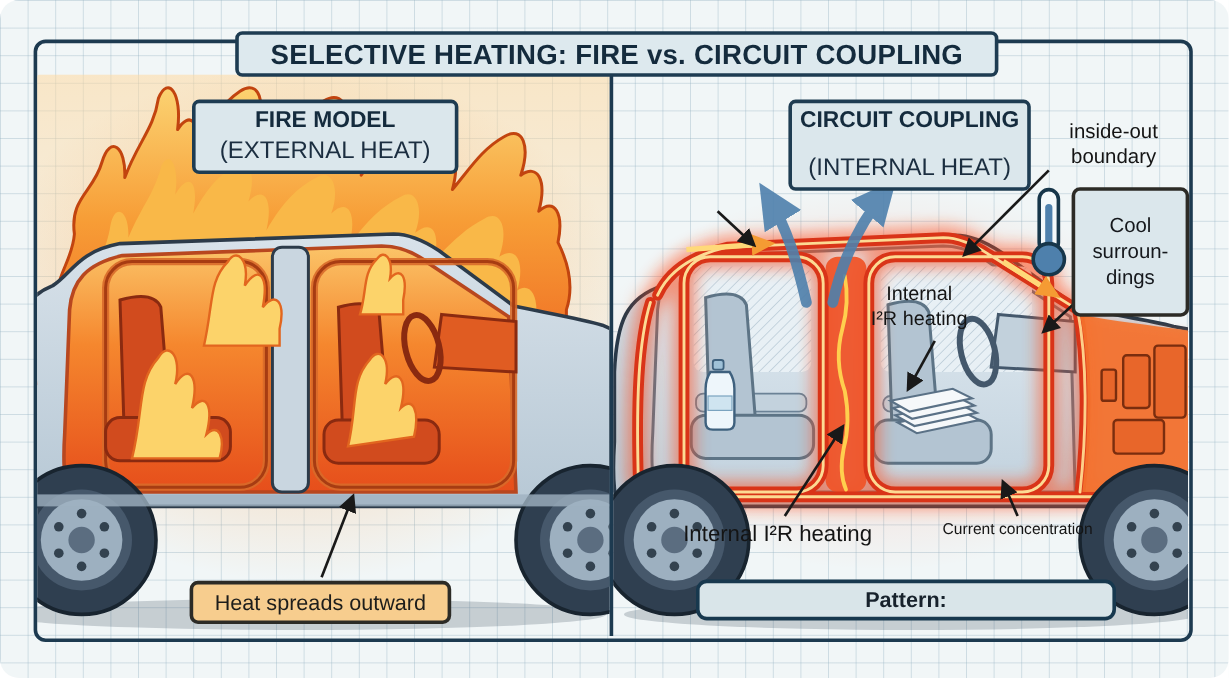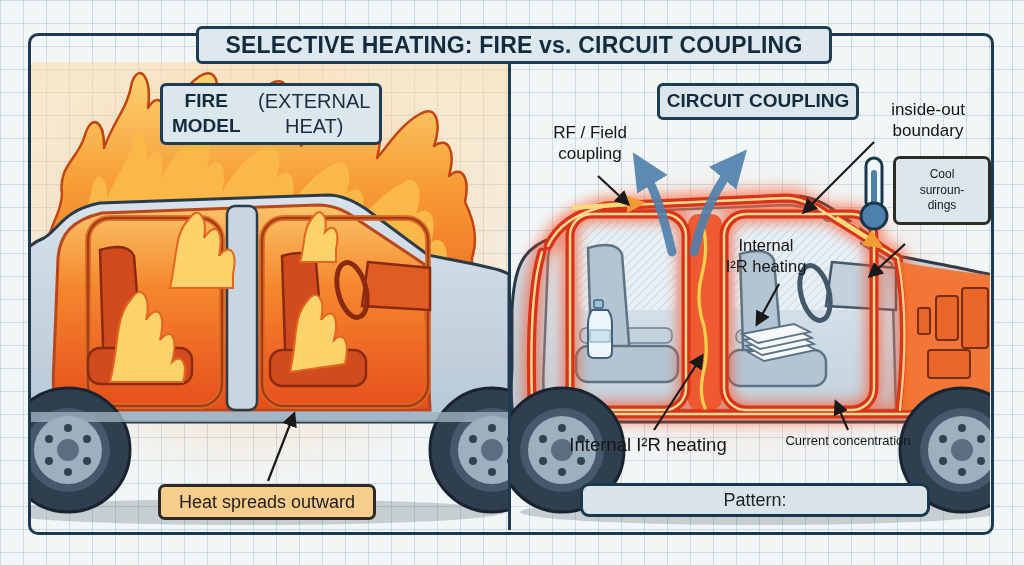--- a/index.html
+++ b/index.html
@@ -4,55 +4,56 @@
 <style>
   html,body{margin:0;padding:0;}
   .stage{
     position:relative;width:1024px;height:565px;overflow:hidden;
     font-family:"Liberation Sans",sans-serif;
     background-color:#f1f6f7;
     background-image:
       linear-gradient(to right, rgba(148,178,194,.38) 1px, transparent 1px),
       linear-gradient(to bottom, rgba(148,178,194,.38) 1px, transparent 1px);
     background-size:23px 23px;
+    border-radius:16px;
   }
   .frame{
     position:absolute;left:28px;top:33px;width:960px;height:496px;
     border:3px solid #1d3a50;border-radius:10px;background:transparent;
   }
   .divider{
     position:absolute;left:508px;top:62px;width:3px;height:468px;background:#1d3a50;
   }
   .art{position:absolute;left:0;top:0;width:1024px;height:565px;pointer-events:none;}
   .box{
-    position:absolute;display:flex;flex-direction:row;align-items:center;justify-content:center;
+    position:absolute;display:flex;flex-direction:column;align-items:center;justify-content:center;
     background:#dbe7ec;border:3px solid #1e3c52;border-radius:6px;color:#142b3d;text-align:center;
   }
   .title-box{
     left:196px;top:26px;width:630px;height:32px;border-radius:6px;
     font-weight:bold;font-size:23px;letter-spacing:.2px;flex-direction:row;background:#dde9ee;
   }
   .hdr{padding:3px 0;}
   .hdr-left{left:160px;top:83px;width:216px;}
   .hdr-right{left:657px;top:83px;width:196px;gap:14px;}
   .hdr .t1{font-weight:bold;font-size:19px;line-height:1.3;}
   .hdr .t2{font-weight:normal;font-size:20px;line-height:1.25;color:#1b2e40;}
   .heat-box{
     left:158px;top:484px;width:212px;height:30px;background:#f7cd8e;border:3px solid #2c2b26;
     border-radius:7px;font-size:18px;color:#1d1d1b;font-weight:normal;
   }
   .pattern-box{
     left:580px;top:483px;width:344px;height:28px;flex-direction:row;background:#d9e5e9;
     border:3px solid #17384e;border-radius:9px;font-size:18px;color:#17222c;
   }
-  .pattern-box .pb{font-weight:normal;}
+  .pattern-box .pb{font-weight:bold;}
   .pattern-box .pt{font-weight:normal;margin-left:6px;}
   .cool-box{
-    left:893px;top:156px;width:88px;padding:8px 2px;background:#dbe7ec;border:3px solid #2c2b26;
-    border-radius:7px;font-size:12px;line-height:1.3;color:#15181c;white-space:pre-line;
+    left:893px;top:156px;width:88px;padding:18px 2px;background:#dbe7ec;border:3px solid #2c2b26;
+    border-radius:7px;font-size:17px;line-height:1.3;color:#15181c;white-space:pre-line;
   }
   .lbl{
     position:absolute;color:#141414;font-size:17px;line-height:1.25;text-align:center;
     white-space:pre-line;
   }
   .lbl-rf{left:538px;top:122px;width:104px;}
   .lbl-boundary{left:876px;top:99px;width:104px;}
   .lbl-int-up{left:712px;top:235px;width:108px;font-size:16.5px;text-align:center;}
   .lbl-int-low{left:558px;top:433px;width:180px;font-size:18.5px;}
   .lbl-current{left:750px;top:433px;width:196px;font-size:13px;}
@@ -323,24 +324,23 @@
     <span>SELECTIVE HEATING: FIRE vs. CIRCUIT COUPLING</span>
   </div>
 
   <div class="box hdr hdr-left">
     <span class="t1">FIRE MODEL</span>
     <span class="t2">(EXTERNAL HEAT)</span>
   </div>
 
   <div class="box hdr hdr-right">
     <span class="t1">CIRCUIT COUPLING</span>
-  </div>
-
-  <div class="lbl lbl-rf">RF / Field
-coupling</div>
+    <span class="t2">(INTERNAL HEAT)</span>
+  </div>
+
   <div class="lbl lbl-boundary">inside-out
 boundary</div>
   <div class="box cool-box">Cool
 surroun-
 dings</div>
   <div class="lbl lbl-int-up">Internal
 I²R heating</div>
   <div class="lbl lbl-int-low">Internal I²R heating</div>
   <div class="lbl lbl-current">Current concentration</div>
 

